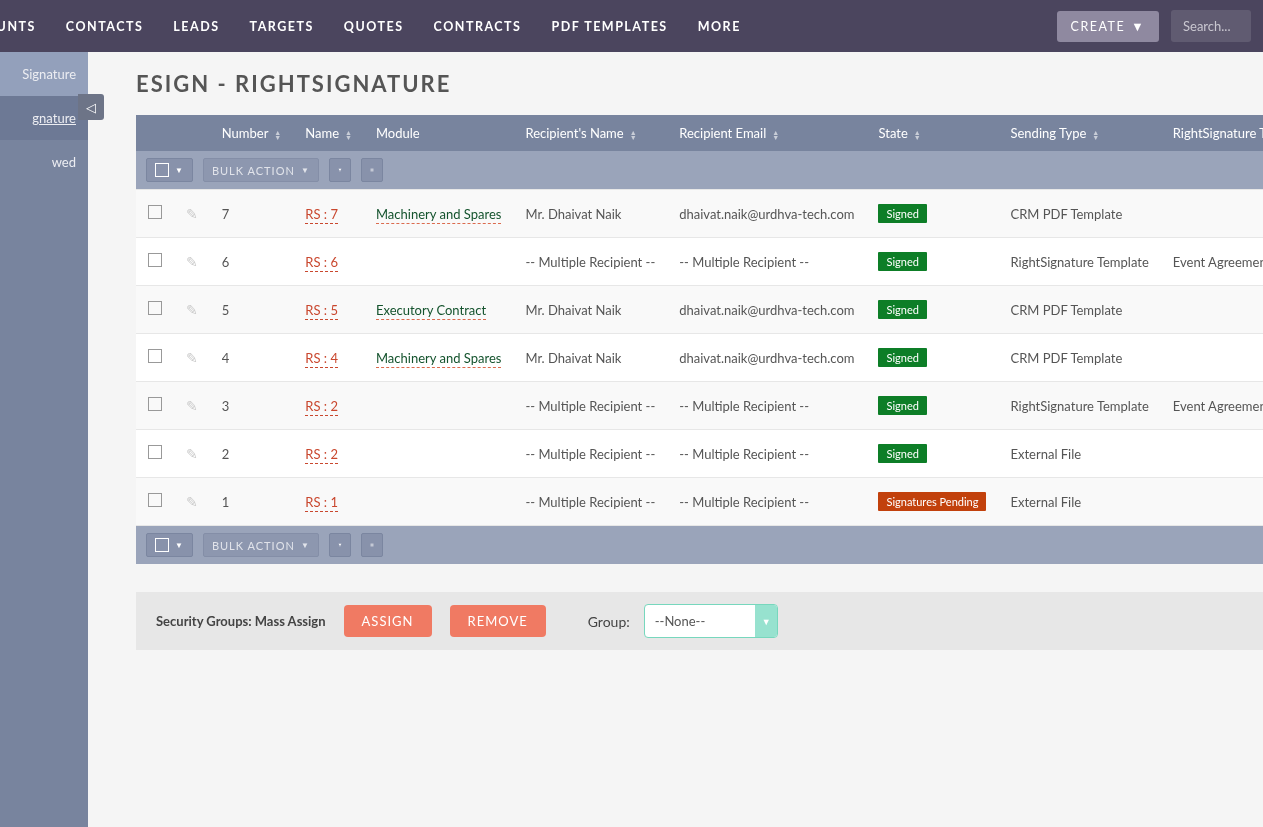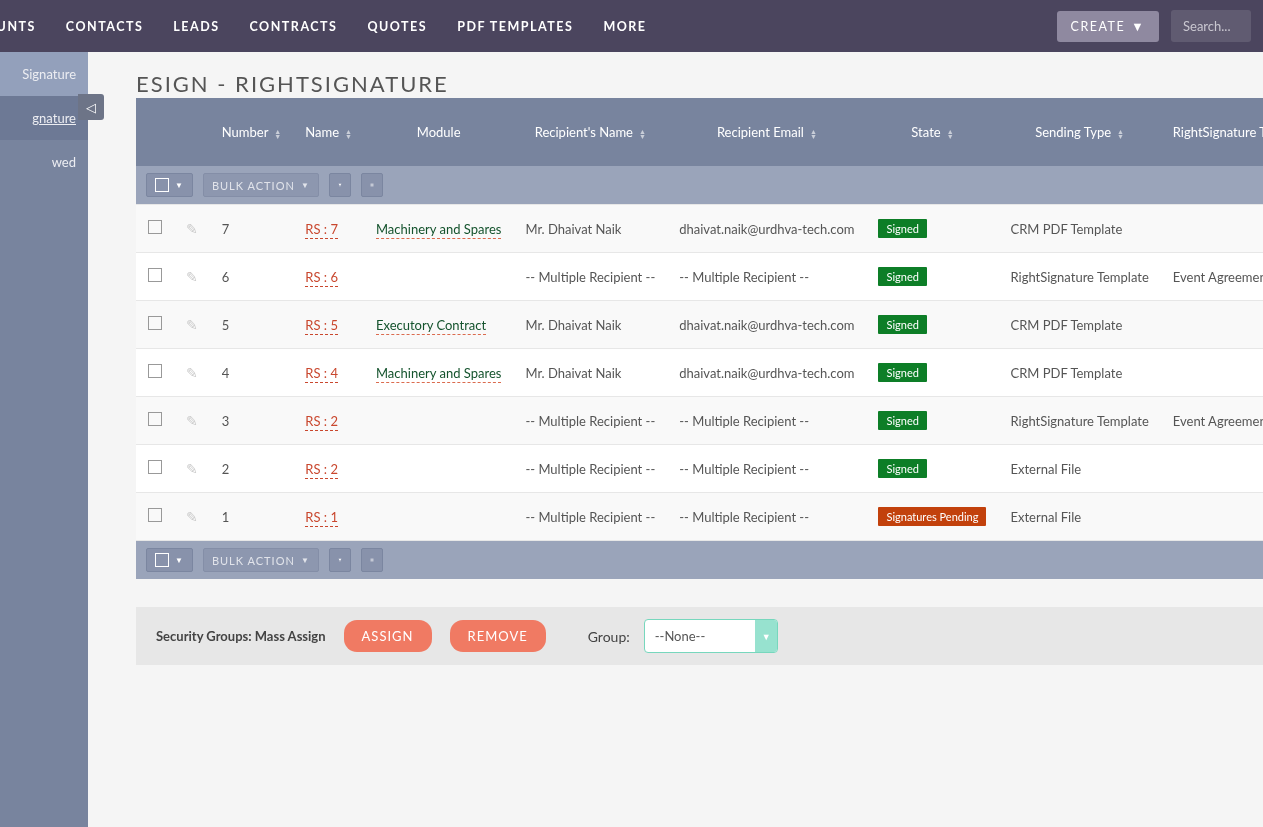--- a/index.html
+++ b/index.html
@@ -13,61 +13,62 @@
   .search-box { background:rgba(255,255,255,.12); border:none; color:#ddd; padding:8px 12px; border-radius:3px; width:80px; font-size:13px; }
   .search-box::placeholder { color:#c9c7d0; }
   
   .wrap { display:flex; min-height:calc(100vh - 52px); }
   .sidebar { width:88px; background:#78849e; position:relative; flex-shrink:0; }
   .sidebar .item { color:#ecedf2; font-size:13px; padding:14px 0 14px 4px; white-space:nowrap; overflow:hidden; cursor:pointer; text-align:right; padding-right:12px; }
   .sidebar .item.active { background:#93a0bb; }
   .sidebar .item.current { background:#6d7995;text-decoration:underline; }
   .collapse-tab { position:absolute; top:42px; right:-16px; width:26px; height:26px; background:#6d7487; color:#fff; border-radius:0 3px 3px 0; display:flex; align-items:center; justify-content:center; cursor:pointer; font-size:13px; }
   .main { flex:1; padding:18px 0 0 48px; min-width:0; }
-  .page-title { font-size:22px; letter-spacing:2px; font-weight:400; color:#555; margin-bottom:1px; }
+  .page-title { font-size:22px; letter-spacing:2px; font-weight:700; color:#555; margin-bottom:18px; }
   
   .tbl-wrap { margin-right:0; }
   table.grid { width:100%; border-collapse:collapse; background:#fff; }
-  table.grid thead th { background:#78849e; color:#fff; font-weight:400; font-size:13px; text-align:center; padding:26px 12px; white-space:nowrap; }
+  table.grid thead th { background:#78849e; color:#fff; font-weight:400; font-size:13px; text-align:left; padding:10px 12px; white-space:nowrap; }
   table.grid thead th .sort { display:inline-flex; flex-direction:column; margin-left:6px; font-size:7px; line-height:5px; color:rgba(255,255,255,.6); vertical-align:middle; }
   table.grid tbody td { padding:14px 12px; border-bottom:1px solid #e7e7e7; font-size:13px; color:#555; vertical-align:middle; white-space:nowrap; }
   .link-name { color:#c9472e; border-bottom:1px dashed #c9472e; text-decoration:none; padding-bottom:1px; }
   .link-mod  { color:#14532d; border-bottom:1px dashed #db6b4e; text-decoration:none; padding-bottom:1px; }
   .chk { width:14px; height:14px; border:1.5px solid #999; display:inline-block; cursor:pointer; }
   .pencil { color:#c9c9c9; cursor:pointer; font-size:14px; }
   .badge { color:#fff; font-size:11px; padding:3px 8px; border-radius:1px; display:inline-block; }
   .badge.green { background:#0d7e27; }
   .badge.orange { background:#c2410c; }
   .toolbar { background:#9aa4ba; padding:7px 10px; display:flex; align-items:center; gap:10px; }
   .tool-btn { background:#8892ab; border:1px solid #7b86a0; color:#fff; padding:3px 8px; border-radius:2px; font-size:11px; letter-spacing:1px; display:flex; align-items:center; gap:6px; cursor:pointer; height:24px; }
   .tool-btn.bulk { opacity:.7; }
   .tool-icn { width:22px; justify-content:center; }
   tbody tr:nth-child(odd){ background:#fff; }
   tbody tr:nth-child(even){ background:#f9f9f9; }
   
   .mass { background:#e7e7e7; margin:28px 0 0 0; padding:12px 20px; display:flex; align-items:center; gap:18px; }
   .mass .lbl { font-weight:700; font-size:13px; color:#444; }
-  .mass button { border:none; padding:8px 18px; border-radius:13px; color:#fff; font-size:13px; letter-spacing:1px; cursor:pointer; background:#f07a63; }
+  .mass button { border:none; padding:8px 18px; border-radius:4px; color:#fff; font-size:13px; letter-spacing:1px; cursor:pointer; background:#f07a63; }
   .sel-wrap { margin-left:24px; display:flex; align-items:center; gap:14px; }
   .sel { border:1px solid #77d7bd; border-radius:4px; background:#fff; height:34px; display:flex; align-items:center; }
   .sel span { padding:0 50px 0 10px; font-size:13px; color:#555;}
   .sel .caret { background:#97e2cf; width:22px; height:100%; display:flex; align-items:center; justify-content:center; color:#fff; font-size:9px; border-radius:0 3px 3px 0;}
   .footer { padding:18px 0 18px 20px; background:#e7e7e7; margin-top:22px; font-size:12px; color:#555; display:flex; gap:20px; margin-left:-48px; padding-left:28px; }
   .below { background:#f5f5f5; height:170px; }
 </style>
 </head>
 <body>
 
 <div class="topbar">
   <div class="nav-items" id="nav-items">
       <a href="#">OUNTS</a>
       <a href="#">CONTACTS</a>
       <a href="#">LEADS</a>
+      <a href="#">TARGETS</a>
+      <a href="#">QUOTES</a>
       <a href="#">CONTRACTS</a>
-      <a href="#">QUOTES</a>
       <a href="#">PDF TEMPLATES</a>
       <a href="#">MORE</a>
     </div>
   <div class="top-right">
     <button class="create-btn">
       <span>CREATE</span>
       <span>▼</span>
     </button>
     <input class="search-box" placeholder="Search..." style="">
   </div>

